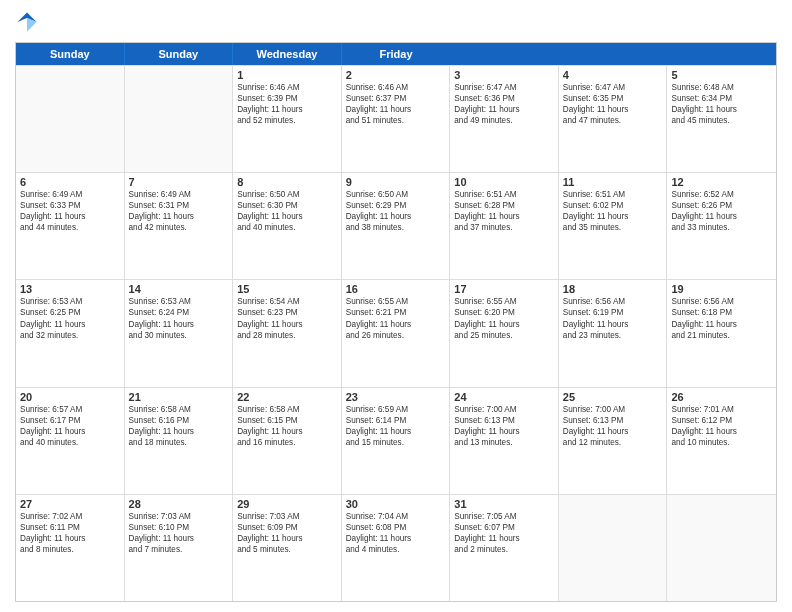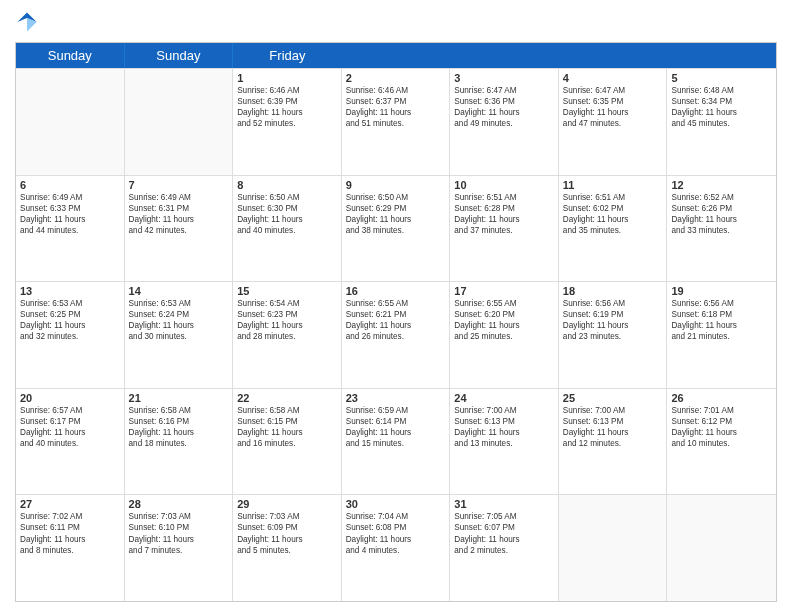--- a/index.html
+++ b/index.html
@@ -58,22 +58,22 @@
       flex-direction: column;
       border: 1px solid #ccc;
     }
     .cal-header-row {
       display: grid;
       grid-template-columns: repeat(7, 1fr);
       background: #1565c0;
     }
     .cal-header-cell {
       color: #fff;
-      font-size: 13px;
-      font-weight: normal;
+      font-size: 11px;
+      font-weight: bold;
       text-align: center;
       padding: 5px 2px;
       border-right: 1px solid #1976d2;
     }
     .cal-header-cell:last-child { border-right: none; }
     .cal-body {
       flex: 1;
       display: flex;
       flex-direction: column;
     }
@@ -122,20 +122,21 @@
     <div class="title-block">
       <div class="month-title"></div>
       <div class="location"></div>
     </div>
   </div>
 
   <div class="calendar">
     <div class="cal-header-row">
     <div class="cal-header-cell">Sunday</div>
         <div class="cal-header-cell">Sunday</div>
+        <div class="cal-header-cell">Wednesday</div>
         <div class="cal-header-cell">Friday</div>
       </div>
     <div class="cal-body">
     <div class="cal-row">
           <div class="cal-cell empty"></div>
           <div class="cal-cell empty"></div>
           <div class="cal-cell">
             <div class="day-number">1</div>
             <div class="cell-line">Sunrise: 6:46 AM</div>
             <div class="cell-line">Sunset: 6:39 PM</div>

